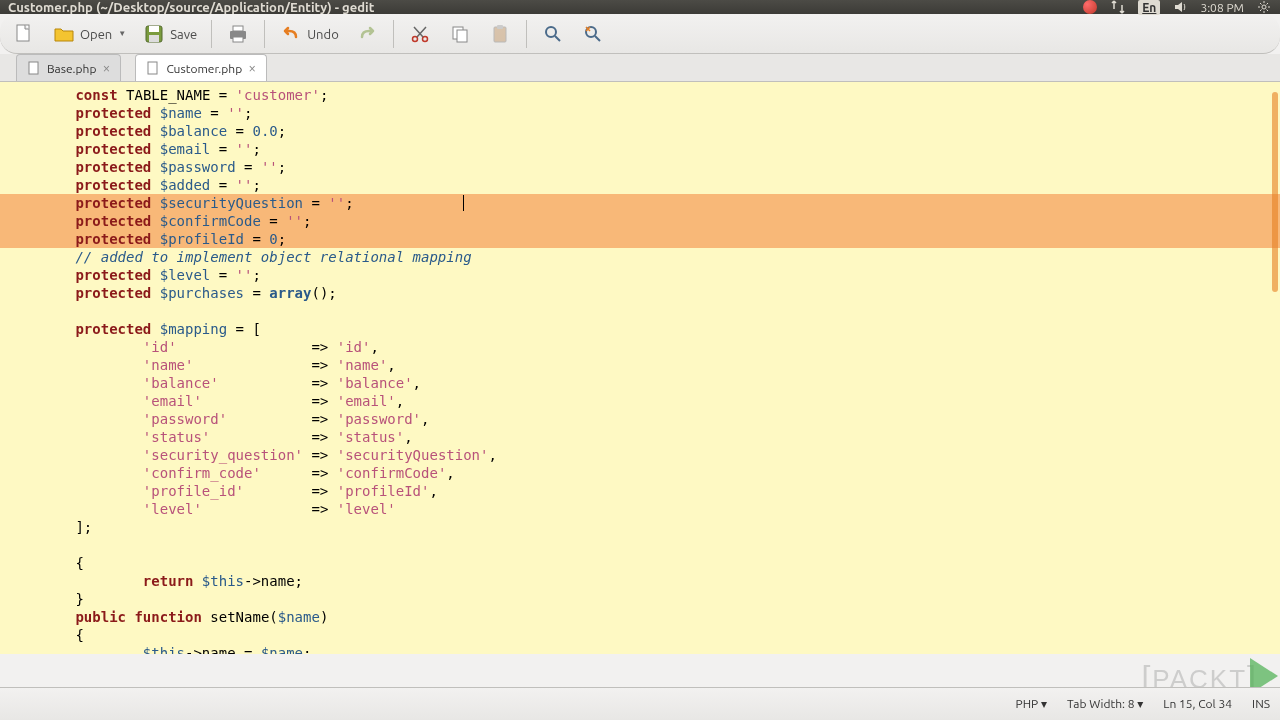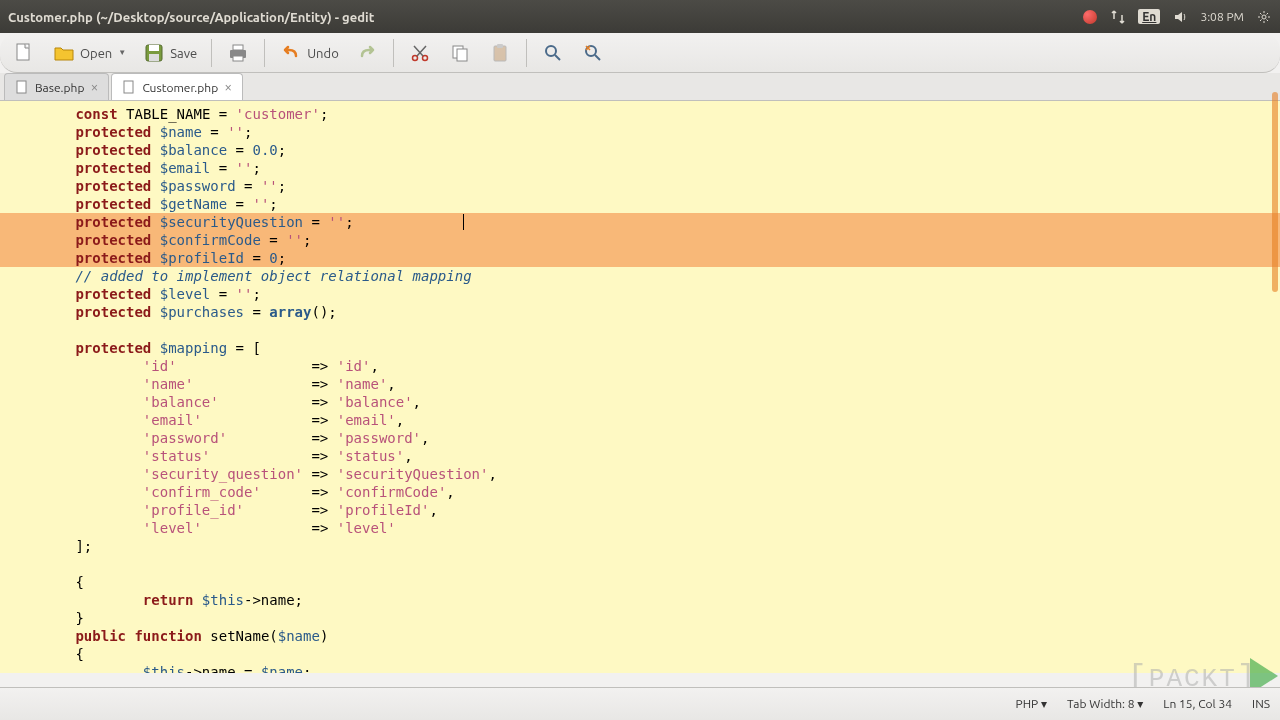--- a/index.html
+++ b/index.html
@@ -1,53 +1,53 @@
 <!DOCTYPE html>
 <html><head>
 <meta charset="utf-8">
 <style>
 * { margin: 0; padding: 0; box-sizing: border-box; }
 body { font-family: Ubuntu, sans-serif; font-size: 13px; background: #f2f1f0; width: 1280px; height: 720px; overflow: hidden; position: relative; }
 
-.menubar { background: linear-gradient(to bottom, #4c4b46, #3c3b37); height: 33px; display: flex; align-items: center; color: #dfdbd2; padding: 0 8px; }
+.menubar { background: linear-gradient(to bottom, #4c4b46, #3c3b37); height: 14px; display: flex; align-items: center; color: #dfdbd2; padding: 0 8px; }
 .menubar-title { font-weight: bold; font-size: 13px; }
 .menubar-right { margin-left: auto; display: flex; align-items: center; gap: 12px; }
 .menubar-right span { font-size: 12px; }
 .indicator-icon { width: 16px; height: 16px; display: inline-flex; align-items: center; justify-content: center; }
 .record-dot { width: 14px; height: 14px; border-radius: 50%; background: radial-gradient(circle at 30% 30%, #ff6b6b, #c0392b); }
 .lang-box { background: #dfdbd2; color: #333; padding: 1px 4px; border-radius: 2px; font-size: 10px; font-weight: bold; text-decoration: underline; }
 
 .toolbar { background: linear-gradient(to bottom, #f2f1f0, #e8e7e5); height: 40px; display: flex; align-items: center; padding: 0 6px; gap: 4px; border-bottom: 1px solid #c0bfbc; border-radius: 17px; }
 .tool-btn { display: flex; align-items: center; gap: 4px; padding: 4px 6px; border-radius: 3px; cursor: pointer; color: #4c4c4c; }
 .tool-btn.disabled { opacity: 0.5; }
 .tool-sep { width: 1px; height: 28px; background: #c0bfbc; margin: 0 4px; }
 .tool-icon { width: 24px; height: 24px; display: flex; align-items: center; justify-content: center; }
 .dropdown-arrow { font-size: 8px; color: #666; margin-left: 2px; }
 
 .tabs { background: #e8e7e5; height: 28px; display: flex; align-items: flex-end; padding: 0 4px; border-bottom: 1px solid #c0bfbc; }
-.tab { display: flex; align-items: center; gap: 6px; padding: 5px 10px; background: #ddd; border: 1px solid #bbb; border-bottom: none; border-radius: 4px 4px 0 0; margin-right: 2px; font-size: 12px; color: #333; }
+.tab { display: flex; align-items: center; gap: 6px; padding: 5px 10px; background: #ddd; border: 1px solid #bbb; border-bottom: none; border-radius: 4px 4px 0 0; margin-right: 2px; font-size: 12px; color: #333; margin-left: 12px; }
 .tab.active { background: #fff; }
 .tab-close { color: #888; font-size: 14px; cursor: pointer; }
 
 .editor { background: #fef9c3; font-family: 'DejaVu Sans Mono', monospace; font-size: 14px; line-height: 18px; padding: 4px 0; height: 572px; overflow: hidden; position: relative; }
 .code-line { white-space: pre; padding: 0 8px; }
 .code-line.highlighted { background: #f8b878; }
 .kw { color: #8b1a1a; font-weight: bold; }
 .var { color: #2a5a8a; }
 .str { color: #b8527a; }
 .num { color: #2a5a8a; }
 .type { color: #3a7a3a; font-weight: bold; }
 .func { color: #2a5a8a; font-weight: bold; }
 .cmt { color: #2a5a8a; font-style: italic; }
 .cursor { display: inline-block; width: 1px; height: 16px; background: #000; vertical-align: text-bottom; position: relative; }
 
 .statusbar { position: absolute; bottom: 0; left: 0; right: 0; background: linear-gradient(to bottom, #f2f1f0, #e8e7e5); height: 22px; display: flex; align-items: center; padding: 16px 10px; font-size: 12px; color: #333; border-top: 1px solid #c0bfbc; }
 .statusbar-right { margin-left: auto; display: flex; gap: 20px; }
 
-.watermark { position: absolute; right: 22px; bottom: 24px; font-size: 26px; font-weight: 300; color: #aaa; letter-spacing: 2px; opacity: 0.5; font-family: Liberation Mono, monospace; }
+.watermark { position: absolute; right: 22px; bottom: 24px; font-size: 26px; font-weight: 300; color: #aaa; letter-spacing: 2px; opacity: 0.5; font-family: Liberation Sans, sans-serif; }
 .play-triangle { position: absolute; right: 2px; bottom: 26px; width: 0; height: 0; border-left: 28px solid #4caf50; border-top: 18px solid transparent; border-bottom: 18px solid transparent; opacity: 0.7; }
 .brackets { color: #aaa; font-size: 32px; }
 
 .scroll-indicator { position: absolute; right: 2px; top: 92px; width: 6px; height: 200px; background: #e67e22; border-radius: 3px; opacity: 0.6; }
 </style>
 </head>
 <body>
 
 <div class="menubar">
   <span class="menubar-title">Customer.php (~/Desktop/source/Application/Entity) - gedit</span>
@@ -197,21 +197,21 @@
     <span class="tab-close">×</span>
   </div>
 </div>
 
 <div class="editor">
 <div class="code-line">        <span class="kw">const</span><span> TABLE_NAME = </span><span class="str">'customer'</span><span>;</span></div>
 <div class="code-line">        <span class="kw">protected</span><span class="var"> $name</span><span> = </span><span class="str">''</span><span>;</span></div>
 <div class="code-line">        <span class="kw">protected</span><span class="var"> $balance</span><span> = </span><span class="num">0.0</span><span>;</span></div>
 <div class="code-line">        <span class="kw">protected</span><span class="var"> $email</span><span> = </span><span class="str">''</span><span>;</span></div>
 <div class="code-line">        <span class="kw">protected</span><span class="var"> $password</span><span> = </span><span class="str">''</span><span>;</span></div>
-<div class="code-line">        <span class="kw">protected</span><span class="var"> $getName</span><span> = </span><span class="str">''</span><span>;</span></div>
+<div class="code-line">        <span class="kw">protected</span><span class="var"> $added</span><span> = </span><span class="str">''</span><span>;</span></div>
 <div class="code-line highlighted">        <span class="kw">protected</span><span class="var"> $securityQuestion</span><span> = </span><span class="str">''</span><span>;</span>             <span class="cursor"></span></div>
 <div class="code-line highlighted">        <span class="kw">protected</span><span class="var"> $confirmCode</span><span> = </span><span class="str">''</span><span>;</span></div>
 <div class="code-line highlighted">        <span class="kw">protected</span><span class="var"> $profileId</span><span> = </span><span class="num">0</span><span>;</span></div>
 <div class="code-line">        <span class="cmt">// added to implement object relational mapping</span></div>
 <div class="code-line">        <span class="kw">protected</span><span class="var"> $level</span><span> = </span><span class="str">''</span><span>;</span></div>
 <div class="code-line">        <span class="kw">protected</span><span class="var"> $purchases</span><span> = </span><span class="func">array</span><span>();</span></div>
 <div class="code-line"> </div>
 <div class="code-line">        <span class="kw">protected</span><span class="var"> $mapping</span><span> = [</span></div>
 <div class="code-line">                <span class="str">'id'</span><span>                =&gt; </span><span class="str">'id'</span><span>,</span></div>
 <div class="code-line">                <span class="str">'name'</span><span>              =&gt; </span><span class="str">'name'</span><span>,</span></div>

